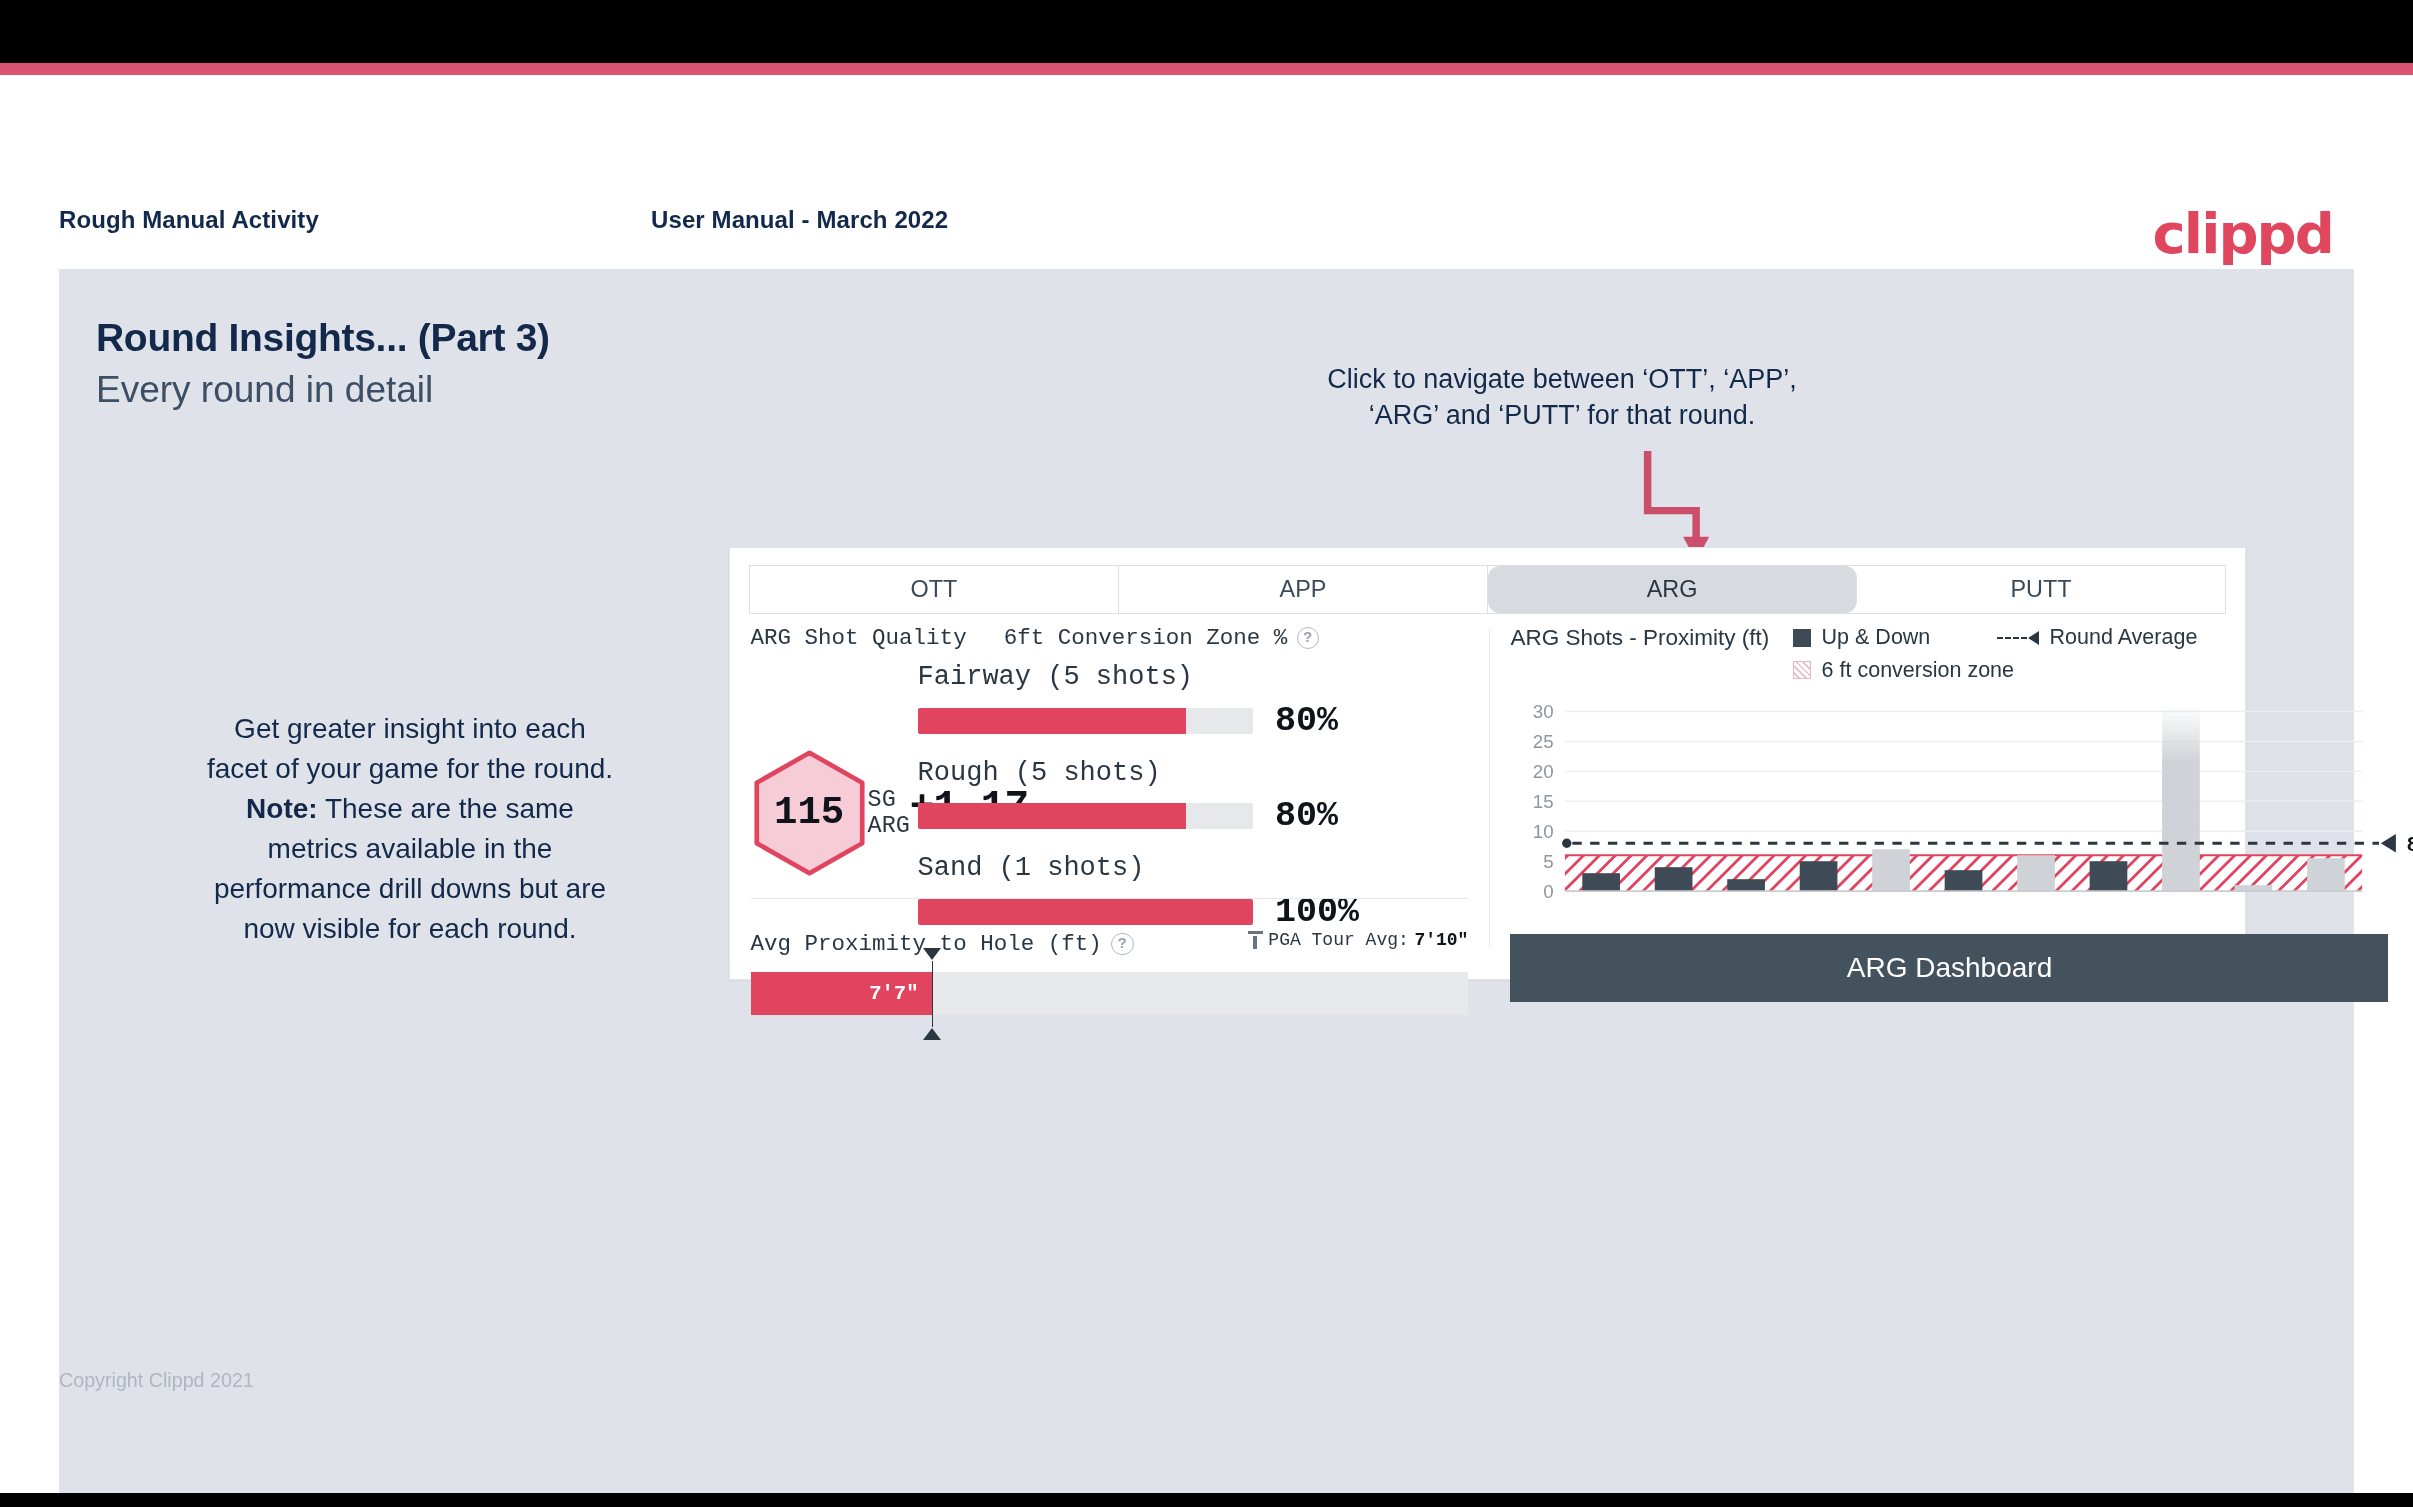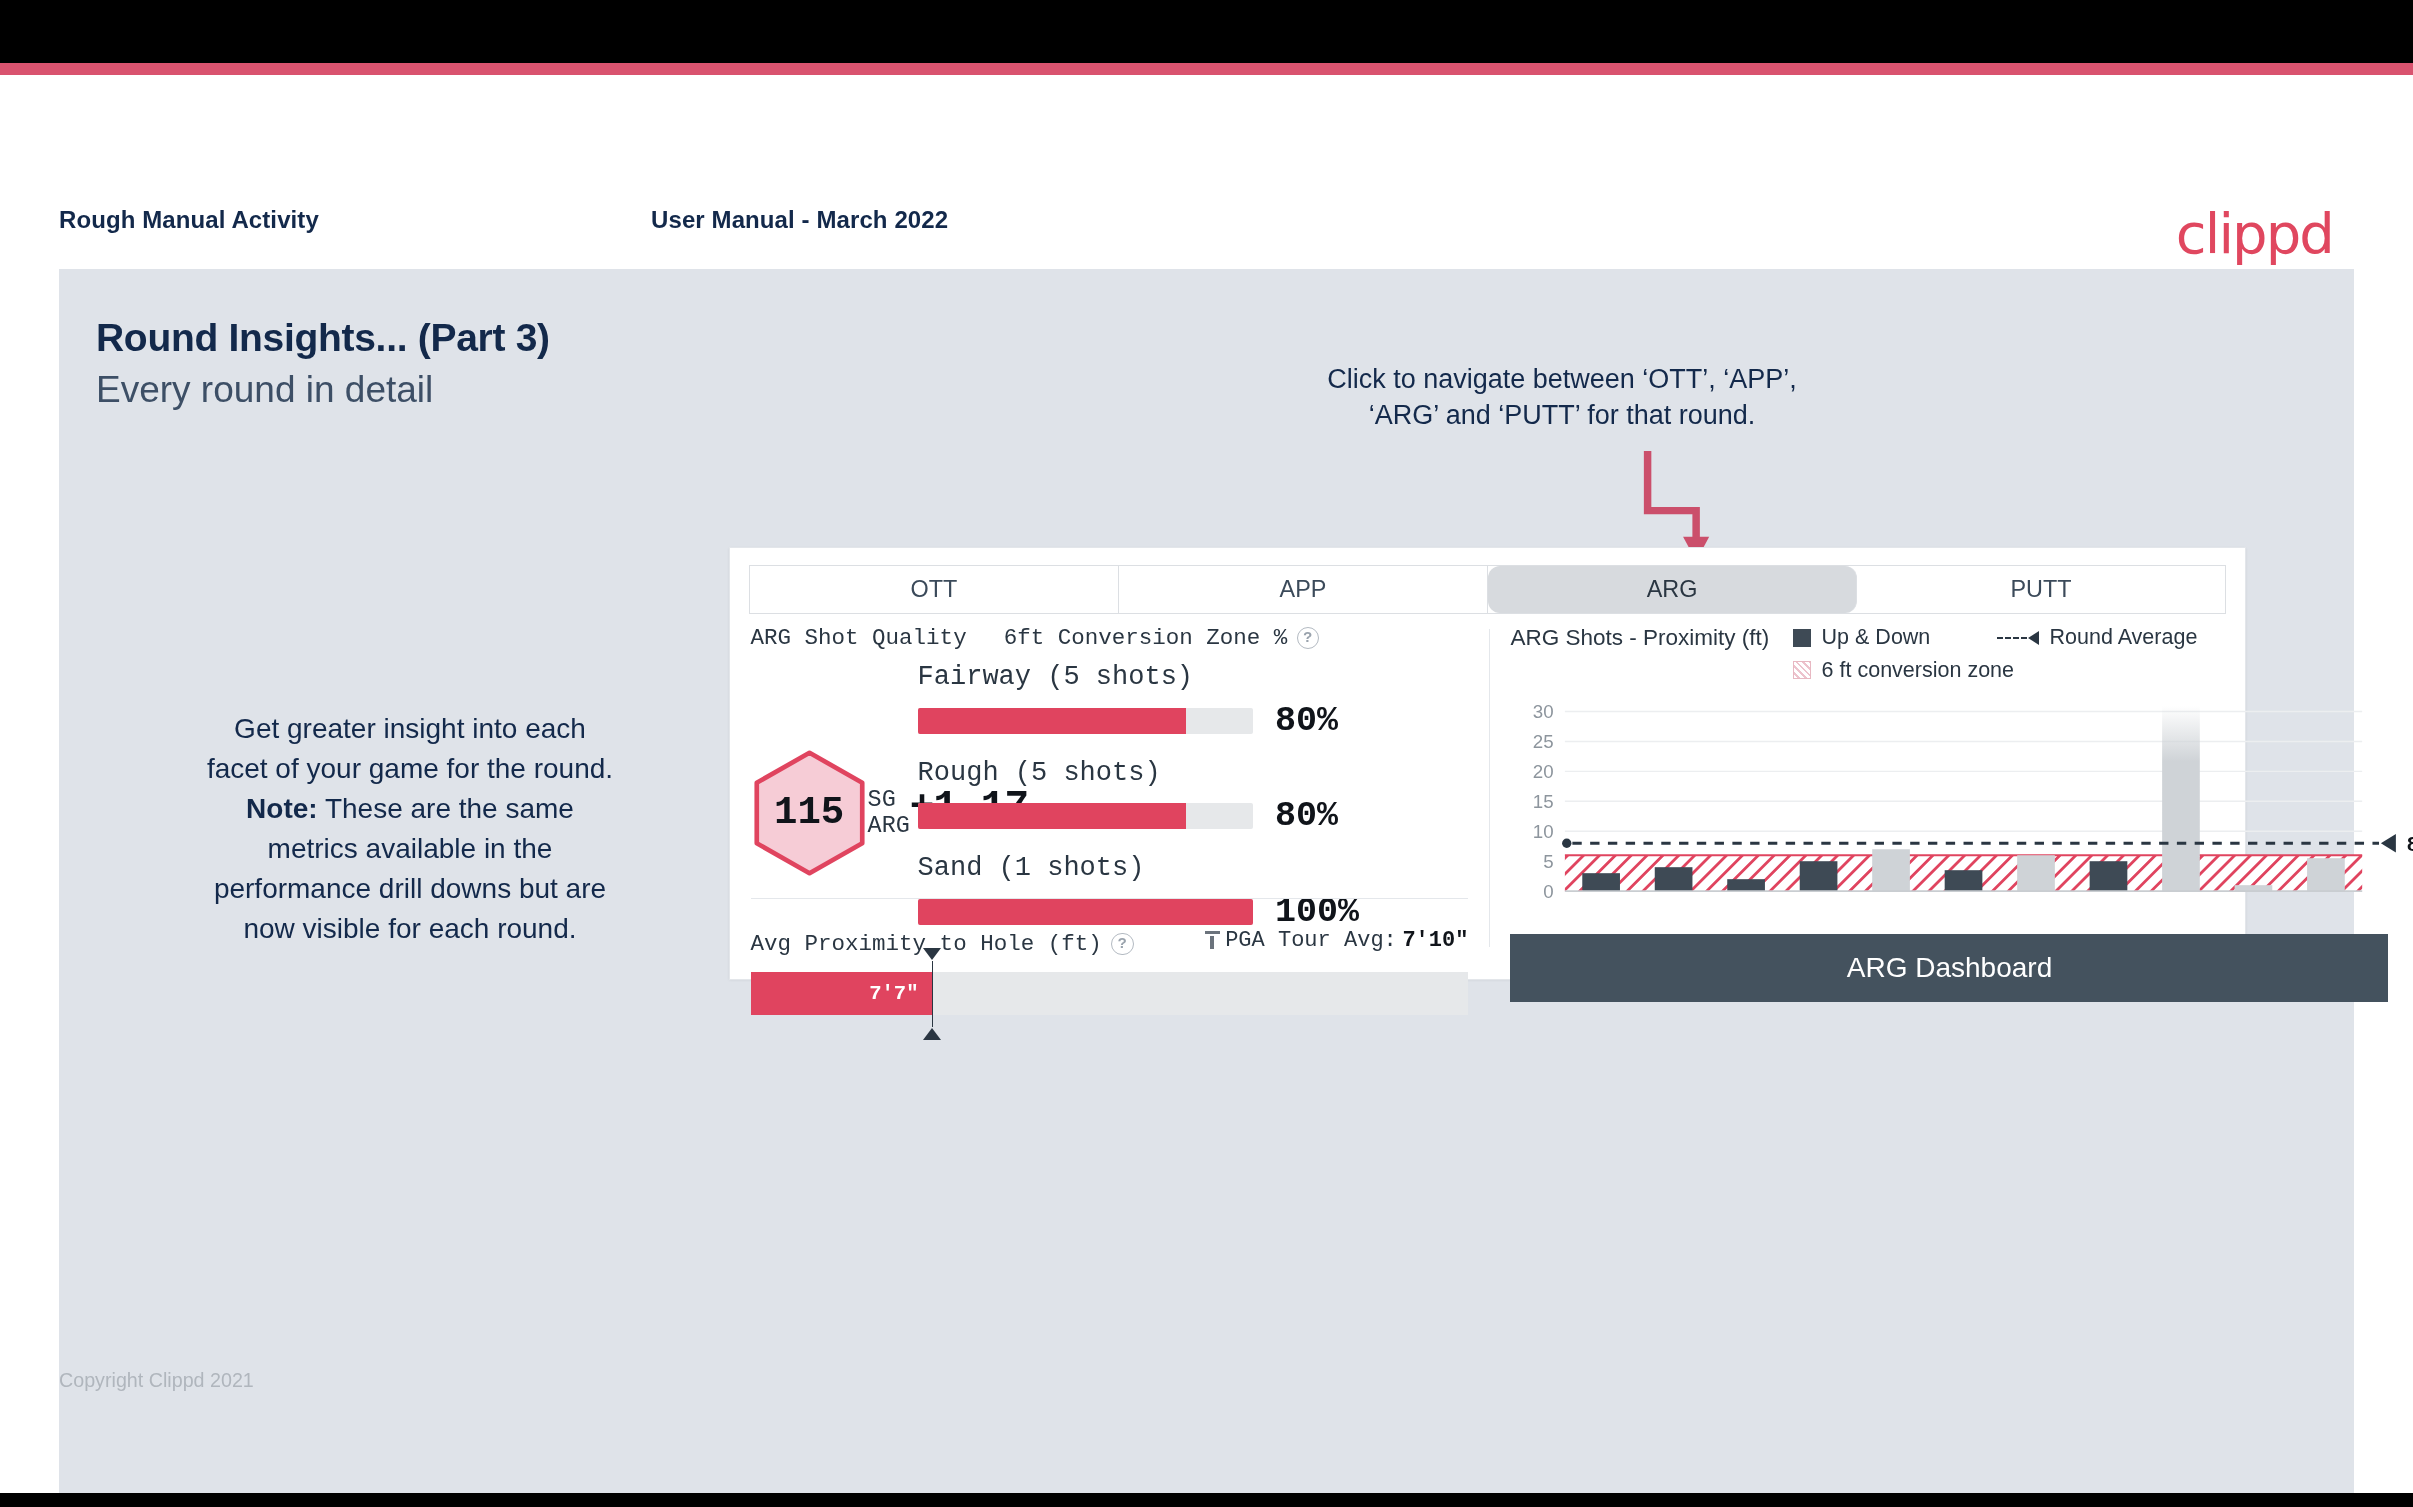--- a/index.html
+++ b/index.html
@@ -12,21 +12,21 @@
   }
 
   
   .topbar-black { position:absolute; left:0; top:0; width:2413px; height:63px; background:#000000; }
   .topbar-red   { position:absolute; left:0; top:63px; width:2413px; height:12px; background:#d9536f; }
 
   
   .header { position:absolute; left:0; top:75px; width:2413px; height:164px; background:#ffffff; }
   .hdr-left  { position:absolute; left:59px;  top:131px; font-size:24px; color:#13294b; font-weight:600; letter-spacing:0.1px; }
   .hdr-mid   { position:absolute; left:651px; top:131px; font-size:24px; color:#13294b; font-weight:600; letter-spacing:0.1px; }
-  .logo { position:absolute; right:80px; top:131px; font-size:56px; font-weight:400; color:#e0475f;
+  .logo { position:absolute; right:80px; top:131px; font-size:56px; font-weight:700; color:#e0475f;
           letter-spacing:-1.9px; line-height:1; font-family:"DejaVu Sans", sans-serif; }
   .hdr-rule { position:absolute; left:59px; top:240px; width:2295px; height:2.8px; background:#d9536f; }
 
   
   .slide { position:absolute; left:59px; top:269px; width:2295px; height:1414px; background:#dfe3e9; }
 
   .title { position:absolute; left:37px; top:47px; font-size:39px; font-weight:bold; color:#13294b; letter-spacing:-0.3px; }
   .subtitle { position:absolute; left:37px; top:100px; font-size:37px; color:#3d4f66; font-weight:400; }
 
   .callout { position:absolute; left:1236px; top:92px; width:534px; text-align:center;
@@ -75,21 +75,21 @@
   .bar-label { font-size:27px; color:#2a3642; margin-bottom:8.4px; }
   .bar-line { display:flex; align-items:center; gap:22.5px; margin-bottom:17px; }
   .track { flex:1; height:26px; background:#e6e8ea; border-radius:1.9px; overflow:hidden; max-width:335px; }
   .fill { height:100%; background:#e0445f; }
   .pct { font-size:35px; font-weight:700; color:#10141a; min-width:111px; }
 
   .prox-sep { position:absolute; left:20.6px; right:20.6px; top:273px; height:0.9px; background:#e4e7eb; }
   .prox-head { position:absolute; left:20.6px; right:20.6px; top:298px; display:flex;
                justify-content:space-between; align-items:center; }
   .prox-left { display:flex; align-items:center; gap:9.4px; font-size:22.5px; color:#2a3642;margin-top:8px; }
-  .prox-right { font-size:22px; color:#2a3642; display:flex; align-items:center; gap:5.6px; }
+  .prox-right { font-size:18px; color:#2a3642; display:flex; align-items:center; gap:5.6px; }
   .prox-right b { font-weight:700; color:#10141a; }
   .tee { display:inline-block; width:15px; height:19px; position:relative; }
   .tee::before { content:""; position:absolute; left:0; top:0; width:15px; height:3.7px; background:#6b737c; }
   .tee::after  { content:""; position:absolute; left:5.6px; top:5.6px; width:3.7px; height:13px; background:#6b737c; }
 
   .prox-bar { position:absolute; left:20.6px; top:347px; width:717px; height:43px; background:#e6e8ea; }
   .prox-fill { position:absolute; left:0; top:0; height:43px; width:181px; background:#e0445f;
                display:flex; align-items:center; justify-content:flex-end; padding-right:13px;
                color:#ffffff; font-size:20.6px; font-weight:600; }
   .prox-marker { position:absolute; left:181px; top:-11.2px; width:1.9px; height:66px; background:#2a3642; }

